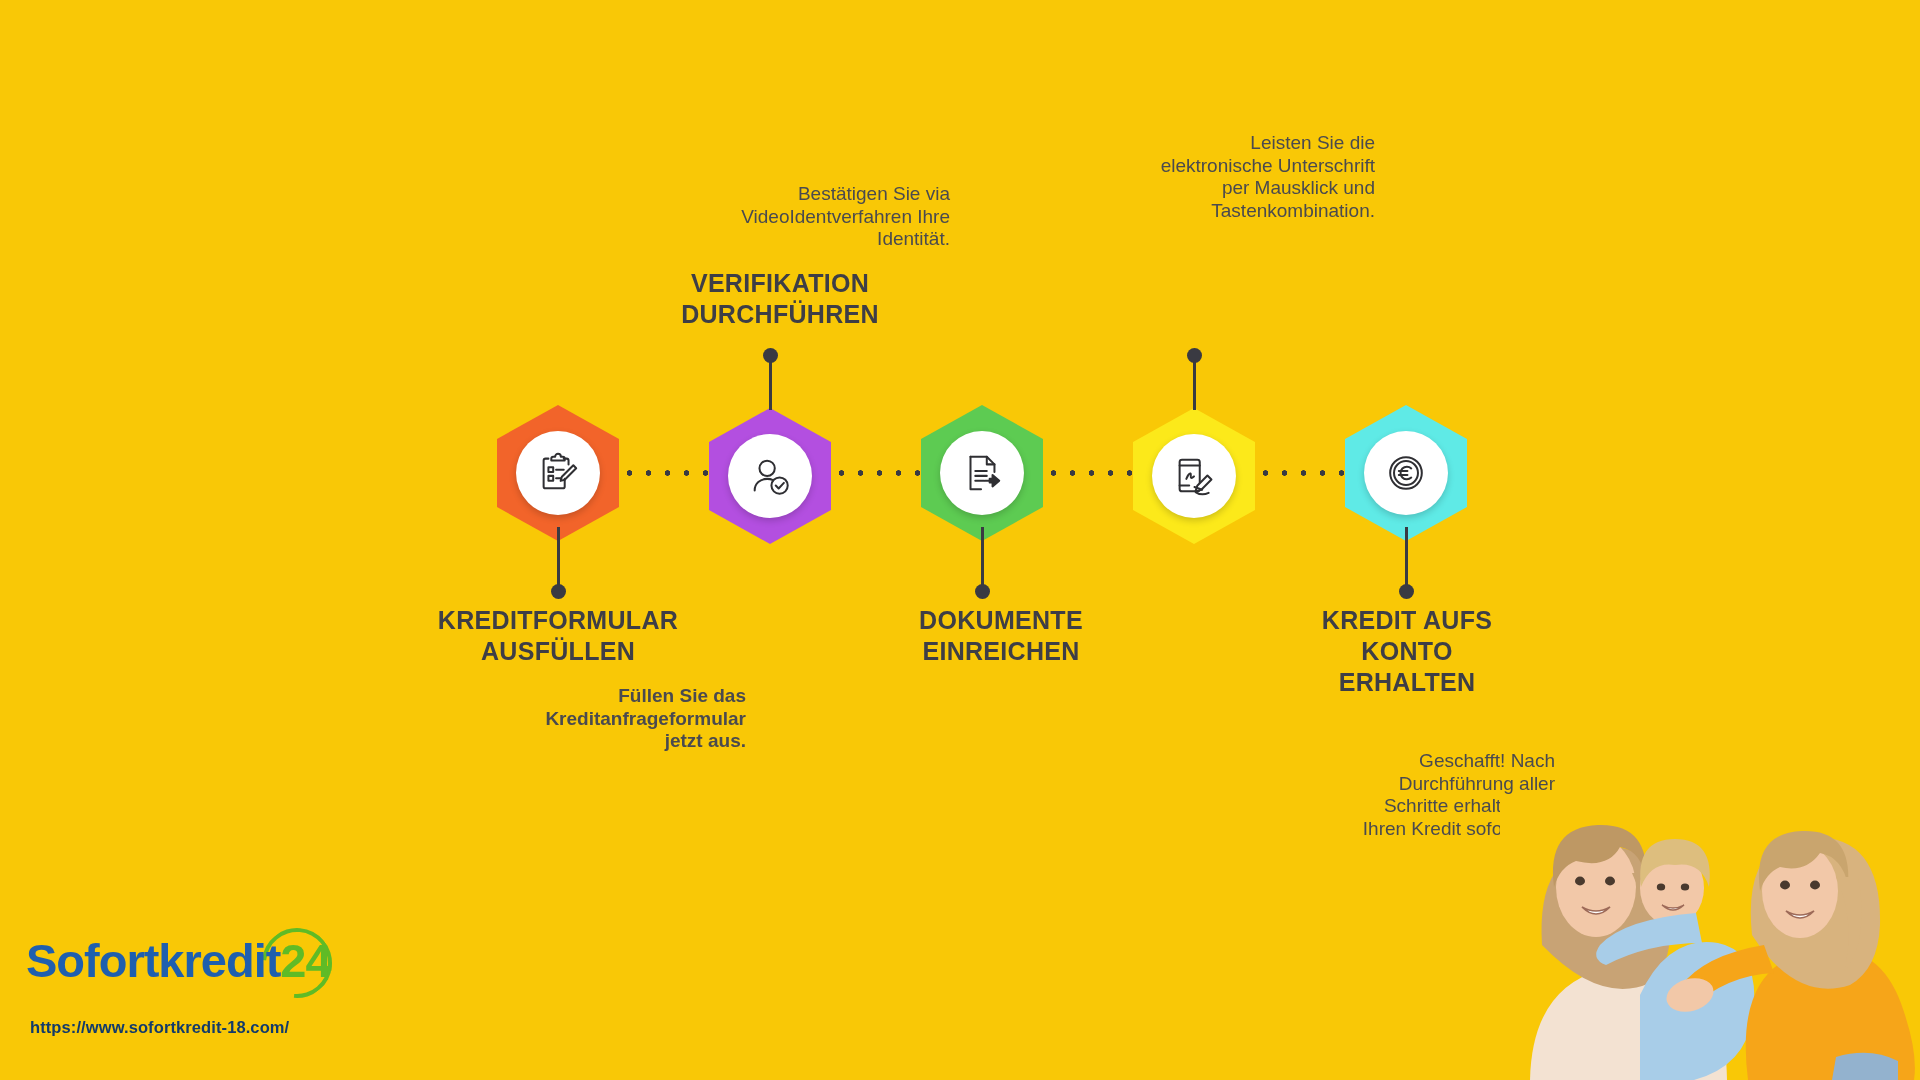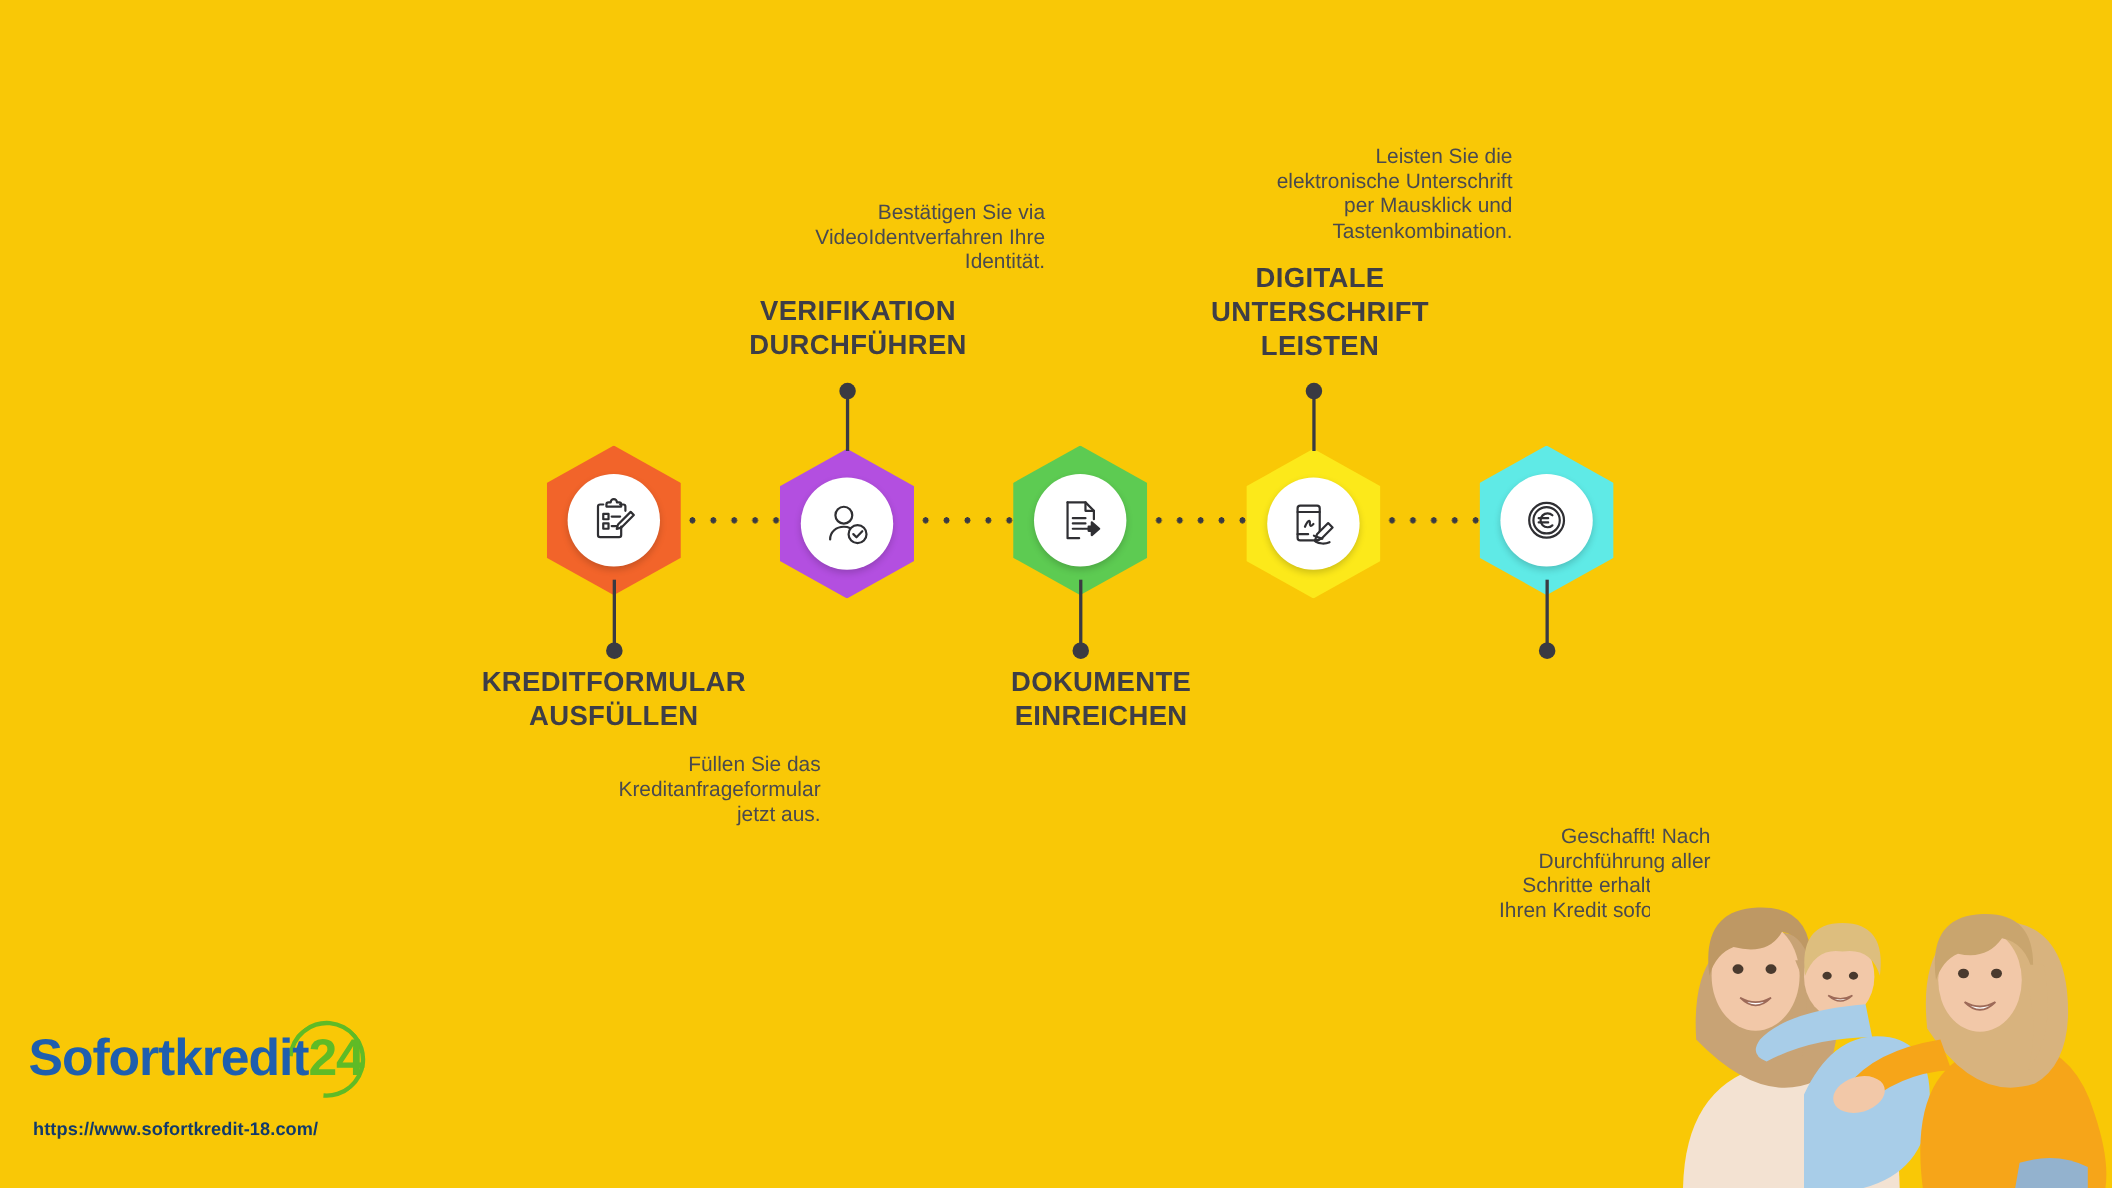--- a/index.html
+++ b/index.html
@@ -139,21 +139,21 @@
         <rect x="14" y="18" width="5" height="5"></rect>
         <rect x="14" y="27" width="5" height="5"></rect>
         <path d="M22 20.5h8M22 29.5h5"></path>
         <path d="M40 16l3 3-12 12-4.2 1.2 1.2-4.2L40 16z"></path>
       </svg>
     </div>
   </div>
   <div class="stem down" style="left:557px; top:527px; height:65px;"></div>
   <div class="title" style="left:400px; top:605px; width:316px;">KREDITFORMULAR
 AUSFÜLLEN</div>
-  <div class="desc" style="left:486px; top:685px; width:260px;">Füllen Sie das
+  <div class="desc" style="left:486px; top:685px; width:260px;font-weight:bold;">Füllen Sie das
 Kreditanfrageformular
 jetzt aus.</div>
 
   <div class="hex" style="left:709px; top:408px; background:#B34FE0;">
     <div class="disc">
       <svg viewBox="0 0 48 48" fill="none" stroke="#2f2f33" stroke-width="2.1" stroke-linecap="round" stroke-linejoin="round">
         <circle cx="21" cy="16" r="8"></circle>
         <path d="M8 39c0-7.2 5.8-12 13-12 2.2 0 4.3.45 6.1 1.3"></path>
         <circle cx="34" cy="34" r="8.5"></circle>
         <path d="M30 34l3 3 5.5-5.8"></path>
@@ -189,39 +189,39 @@
         <rect x="9" y="7" width="21" height="33" rx="2.5"></rect>
         <path d="M9 13h21M9 34h10"></path>
         <path d="M16 27c1.6-3.8 3.2-6.2 4.3-5.6 1.1.6-.5 4 .9 4.6.9.4 1.9-.7 2.8-1.6"></path>
         <path d="M38 23.5l4.2 4.2-10.6 10.6-6.1 2 1.9-6.2L38 23.5z" fill="#fff"></path>
         <path d="M24.5 35.5l8 2.8"></path>
         <path d="M26 41c3.4 2.2 9 2.6 13.3.6"></path>
       </svg>
     </div>
   </div>
   <div class="stem up" style="left:1193px; top:355px; height:55px;"></div>
-  <div class="title" style="left:1040px; top:238px; width:320px;">DIGITALE
-UNTERSCHRIFT
-LEISTEN</div>
   <div class="desc" style="left:1095px; top:132px; width:280px;">Leisten Sie die
 elektronische Unterschrift
 per Mausklick und
 Tastenkombination.</div>
 
   <div class="hex" style="left:1345px; top:405px; background:#5FEAE6;">
     <div class="disc">
       <svg viewBox="0 0 48 48" fill="none" stroke="#2f2f33" stroke-width="2.1" stroke-linecap="round" stroke-linejoin="round">
         <circle cx="24" cy="24" r="16.5"></circle>
         <circle cx="24" cy="24" r="12.5"></circle>
         <path d="M29.5 19.2a6.6 6.6 0 0 0-4.6-1.8c-3.7 0-6.6 3-6.6 6.6s2.9 6.6 6.6 6.6a6.6 6.6 0 0 0 4.6-1.8"></path>
         <path d="M16.5 22h9M16.5 26h9"></path>
       </svg>
     </div>
   </div>
   <div class="stem down" style="left:1405px; top:527px; height:65px;"></div>
+  <div class="title" style="left:1262px; top:605px; width:290px;">KREDIT AUFS
+KONTO
+ERHALTEN</div>
   <div class="desc" style="left:1325px; top:718px; width:230px;margin-top:32px;">Geschafft! Nach
 Durchführung aller
 Schritte erhalten Sie
 Ihren Kredit sofort aufs
 Konto.</div>
 
   <div id="logo-block">
     <div class="logo-wrap">
       <div class="logo-arc"></div>
       <div class="logo-text"><span class="a">Sofortkredit</span><span class="b">24</span></div>

